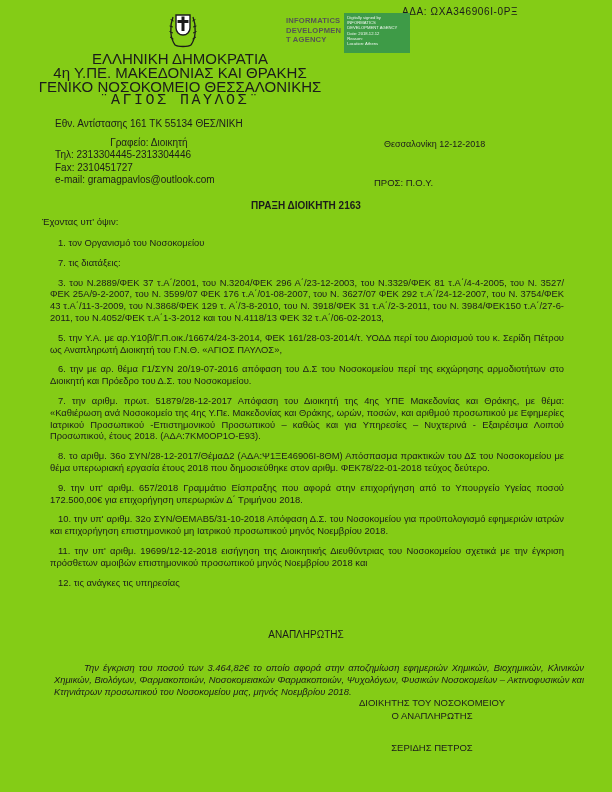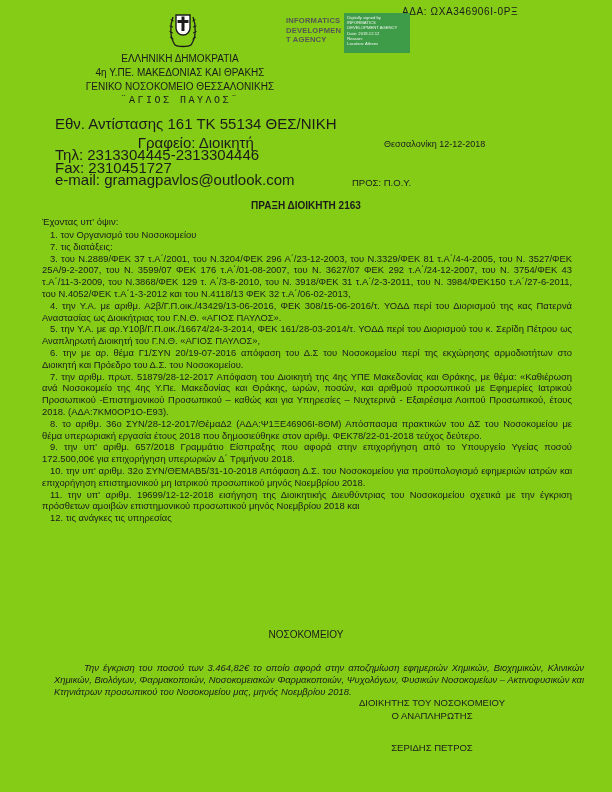--- a/index.html
+++ b/index.html
@@ -8,33 +8,33 @@
         font-family:"Liberation Sans",sans-serif;color:#1b1b1b;overflow:hidden;}
 
   .ada{position:absolute;top:6px;left:402px;font-size:10px;letter-spacing:0.6px;}
 
   .stamp{position:absolute;top:13px;left:286px;display:flex;gap:3px;}
   .stamp-agency{font-size:7.6px;font-weight:bold;color:#555;line-height:9.5px;letter-spacing:0.2px;padding-top:3px;}
   .stamp-box{width:60px;height:36px;background:#3E9B47;color:#eef7ee;font-size:4.2px;line-height:5.2px;padding:2px 3px;overflow:hidden;}
 
   .emblem{position:absolute;top:9px;left:168px;}
 
-  .letterhead{position:absolute;top:52px;left:0;width:360px;text-align:center;font-size:10px;line-height:14px;}
+  .letterhead{position:absolute;top:52px;left:0;width:360px;text-align:center;font-size:15px;line-height:14px;}
   .letterhead .spaced{letter-spacing:2.5px;font-family:Liberation Mono, monospace;}
 
-  .contact{position:absolute;top:118px;left:55px;font-size:15px;line-height:12.5px;}
+  .contact{position:absolute;top:118px;left:55px;font-size:10px;line-height:12.5px;}
   .contact .row-office{margin-top:6px;text-align:center;}
   .city-date{position:absolute;top:139px;left:384px;font-size:9px;}
-  .to-line{position:absolute;top:177px;left:352px;font-size:9.5px;}
+  .to-line{position:absolute;top:177px;left:374px;font-size:9.5px;}
 
   .doc-title{position:absolute;top:200px;left:0;width:612px;text-align:center;font-size:10px;font-weight:bold;}
   .preamble{position:absolute;top:216px;left:42px;font-size:9.5px;}
 
   .items{position:absolute;top:229px;left:42px;width:530px;font-size:9.4px;line-height:11.8px;text-align:justify;}
-  .items p{margin:0;text-indent:8px;}
+  .items p{margin:8px;text-indent:8px;}
 
   .decision-heading{position:absolute;top:629px;left:0;width:612px;text-align:center;font-size:10px;}
   .decision{position:absolute;top:650px;left:42px;width:530px;font-size:9.4px;line-height:11.8px;
             text-align:justify;text-indent:30px;margin:12px;font-style:italic;}
 
   .signature{position:absolute;top:697px;left:322px;width:220px;text-align:center;font-size:9.5px;line-height:12.5px;}
   .sig-name{margin-top:20px;}
 </style>
 </head>
 <body>
@@ -89,32 +89,31 @@
   <div class="city-date">Θεσσαλονίκη 12-12-2018</div>
   <div class="to-line">ΠΡΟΣ: Π.Ο.Υ.</div>
 
   <div class="doc-title">ΠΡΑΞΗ ΔΙΟΙΚΗΤΗ 2163</div>
   <div class="preamble">Έχοντας υπ' όψιν:</div>
 
   <div class="items">
     <p>1. τον Οργανισμό του Νοσοκομείου</p>
     <p>7. τις διατάξεις:</p>
     <p>3. του Ν.2889/ΦΕΚ 37 τ.Α΄/2001, του Ν.3204/ΦΕΚ 296 Α΄/23-12-2003, του Ν.3329/ΦΕΚ 81 τ.Α΄/4-4-2005, του Ν. 3527/ΦΕΚ 25Α/9-2-2007, του Ν. 3599/07 ΦΕΚ 176 τ.Α΄/01-08-2007, του Ν. 3627/07 ΦΕΚ 292 τ.Α΄/24-12-2007, του Ν. 3754/ΦΕΚ 43 τ.Α΄/11-3-2009, του Ν.3868/ΦΕΚ 129 τ. Α΄/3-8-2010, του Ν. 3918/ΦΕΚ 31 τ.Α΄/2-3-2011, του Ν. 3984/ΦΕΚ150 τ.Α΄/27-6-2011, του Ν.4052/ΦΕΚ τ.Α΄1-3-2012 και του Ν.4118/13 ΦΕΚ 32 τ.Α΄/06-02-2013,</p>
-    <p>4. την Υ.Α. με αριθμ. Α2β/Γ.Π.οικ./43429/13-06-2016, ΦΕΚ 308/15-06-2016/τ. ΥΟΔΔ περί του Διορισμού της κας Πατερνά Αναστασίας ως Διοικήτριας του Γ.Ν.Θ. «ΑΓΙΟΣ ΠΑΥΛΟΣ».</p>
     <p>5. την Υ.Α. με αρ.Υ10β/Γ.Π.οικ./16674/24-3-2014, ΦΕΚ 161/28-03-2014/τ. ΥΟΔΔ περί του Διορισμού του κ. Σερίδη Πέτρου ως Αναπληρωτή Διοικητή του Γ.Ν.Θ. «ΑΓΙΟΣ ΠΑΥΛΟΣ»,</p>
     <p>6. την με αρ. θέμα Γ1/ΣΥΝ 20/19-07-2016 απόφαση του Δ.Σ του Νοσοκομείου περί της εκχώρησης αρμοδιοτήτων στο Διοικητή και Πρόεδρο του Δ.Σ. του Νοσοκομείου.</p>
     <p>7. την αριθμ. πρωτ. 51879/28-12-2017 Απόφαση του Διοικητή της 4ης ΥΠΕ Μακεδονίας και Θράκης, με θέμα: «Καθιέρωση ανά Νοσοκομείο της 4ης Υ.Πε. Μακεδονίας και Θράκης, ωρών, ποσών, και αριθμού προσωπικού με Εφημερίες Ιατρικού Προσωπικού -Επιστημονικού Προσωπικού – καθώς και για Υπηρεσίες – Νυχτερινά - Εξαιρέσιμα Λοιπού Προσωπικού, έτους 2018. (ΑΔΑ:7ΚΜ0ΟΡ1Ο-Ε93).</p>
     <p>8. το αριθμ. 36ο ΣΥΝ/28-12-2017/ΘέμαΔ2 (ΑΔΑ:Ψ1ΞΕ46906Ι-8ΘΜ) Απόσπασμα πρακτικών του ΔΣ του Νοσοκομείου με θέμα υπερωριακή εργασία έτους 2018 που δημοσιεύθηκε στον αριθμ. ΦΕΚ78/22-01-2018 τεύχος δεύτερο.</p>
     <p>9. την υπ' αριθμ. 657/2018 Γραμμάτιο Είσπραξης που αφορά στην επιχορήγηση από το Υπουργείο Υγείας ποσού 172.500,00€ για επιχορήγηση υπερωριών Δ΄ Τριμήνου 2018.</p>
     <p>10. την υπ' αριθμ. 32ο ΣΥΝ/ΘΕΜΑΒ5/31-10-2018 Απόφαση Δ.Σ. του Νοσοκομείου για προϋπολογισμό εφημεριών ιατρών και επιχορήγηση επιστημονικού μη Ιατρικού προσωπικού μηνός Νοεμβρίου 2018.</p>
     <p>11. την υπ' αριθμ. 19699/12-12-2018 εισήγηση της Διοικητικής Διευθύντριας του Νοσοκομείου σχετικά με την έγκριση πρόσθετων αμοιβών επιστημονικού προσωπικού μηνός Νοεμβρίου 2018 και</p>
     <p>12. τις ανάγκες τις υπηρεσίας</p>
   </div>
 
-  <div class="decision-heading">ΝΟΣΟΚΟΜΕΙΟΥ</div>
+  <div class="decision-heading">ΑΝΑΠΛΗΡΩΤΗΣ</div>
   <p class="decision">Την έγκριση του ποσού των 3.464,82€ το οποίο αφορά στην αποζημίωση εφημεριών Χημικών, Βιοχημικών, Κλινικών Χημικών, Βιολόγων, Φαρμακοποιών, Νοσοκομειακών Φαρμακοποιών, Ψυχολόγων, Φυσικών Νοσοκομείων – Ακτινοφυσικών και Κτηνιάτρων προσωπικού του Νοσοκομείου μας, μηνός Νοεμβρίου 2018.</p>
 
   <div class="signature">
     <div>ΔΙΟΙΚΗΤΗΣ ΤΟΥ ΝΟΣΟΚΟΜΕΙΟΥ</div>
     <div>Ο ΑΝΑΠΛΗΡΩΤΗΣ</div>
     <div class="sig-name">ΣΕΡΙΔΗΣ ΠΕΤΡΟΣ</div>
   </div>
 
 </div>
 

